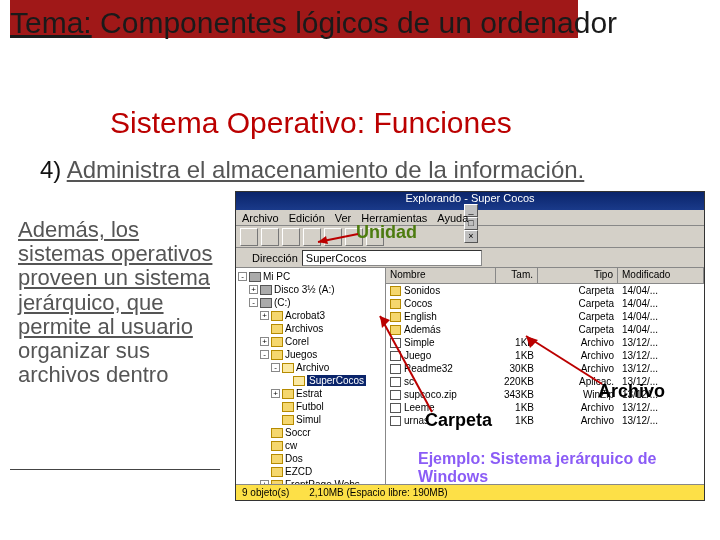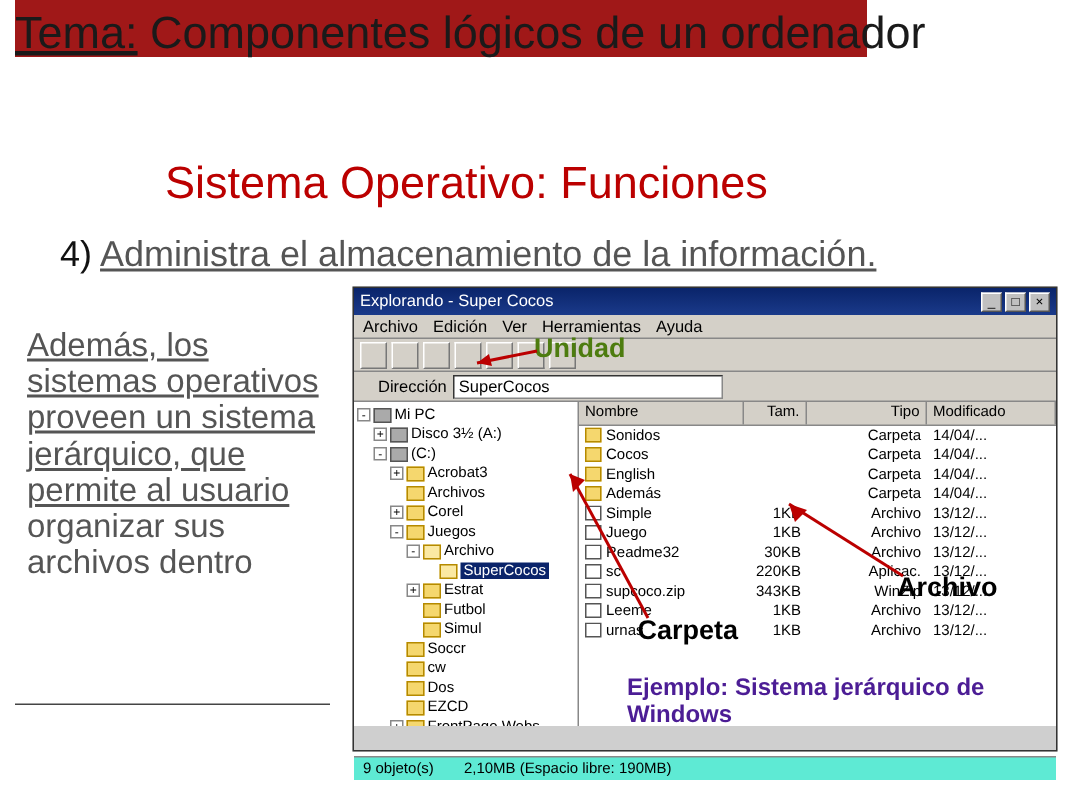--- a/index.html
+++ b/index.html
@@ -16,21 +16,21 @@
   .point4 .num { color: #111; }
   .point4 .txt { text-decoration: underline; }
 
   .para { position: absolute; left: 18px; top: 218px; width: 200px; font-size: 22px; color: #555; line-height: 1.1; }
   .para .nolink { text-decoration: none; }
   .para .u { text-decoration: underline; }
 
   .sep { position: absolute; left: 10px; top: 469px; width: 210px; height: 1px; background: #444; }
 
   .screenshot { position: absolute; left: 235px; top: 191px; width: 470px; height: 310px; background: #cfcfcf; border: 1px solid #333; }
-  .titlebar { height: 18px; background: linear-gradient(#0a246a, #1a3a8a); color: #fff; font-size: 11px; display: flex; align-items: center; padding: 0 4px; font-family: Tahoma, sans-serif; }
+  .titlebar { height: 18px; background: linear-gradient(#0a246a, #1a3a8a); color: #fff; font-size: 11px; display: flex; align-items: center; padding: 0 4px; font-family: Tahoma, sans-serif; flex-direction: column; }
   .titlebar .spacer { flex: 1; }
   .titlebar .winbtn { width: 14px; height: 13px; background: #c0c0c0; margin-left: 2px; border: 1px solid #fff; border-right-color:#555; border-bottom-color:#555; font-size: 9px; line-height: 11px; text-align: center; color:#000; }
   .menubar { height: 16px; background: #d4d0c8; border-bottom: 1px solid #888; font-size: 11px; display: flex; align-items: center; gap: 10px; padding: 0 6px; font-family: Tahoma, sans-serif; }
   .toolbar { height: 22px; background: #d4d0c8; border-bottom: 1px solid #888; display: flex; align-items: center; padding: 0 4px; gap: 3px; }
   .toolbar .btn { width: 18px; height: 18px; background: #d4d0c8; border: 1px solid #fff; border-right-color:#777; border-bottom-color:#777; }
   .addressbar { height: 20px; background: #d4d0c8; border-bottom: 1px solid #888; display:flex; align-items:center; padding:0 16px; font-size:11px; font-family: Tahoma, sans-serif; gap:4px;}
   .addressbar .field { flex:0 0 180px; height:16px; background:#fff; border:1px inset #888; padding:0 3px; display:flex; align-items:center; }
   .panes { display: flex; height: calc(100% - 18px - 16px - 22px - 20px - 16px); }
   .tree { width: 150px; background: #fff; border-right: 1px solid #888; font-size: 10px; font-family: Tahoma, sans-serif; padding: 2px 0; overflow: hidden; }
   .tree .row { display:flex; align-items:center; height:13px; white-space:nowrap; }
@@ -41,26 +41,26 @@
   .ico-folder-open { background:#fbe9a3; border:1px solid #b58a00; }
   .tree .sel { background:#0a246a; color:#fff; padding:0 2px;}
   .list { flex:1; background:#fff; font-size:10px; font-family: Tahoma, sans-serif; overflow:hidden;}
   .list .hdr { display:flex; height:16px; background:#d4d0c8; border-bottom:1px solid #888;}
   .list .hdr div { border-right:1px solid #888; padding:1px 4px; font-size:10px;}
   .list .lrow { display:flex; height:13px; align-items:center;}
   .list .lrow div { padding:0 4px; overflow:hidden; white-space:nowrap;}
   .c1{width:110px;} .c2{width:42px; text-align:right;} .c3{width:80px;text-align:right;} .c4{flex:1;}
   .list .fico{ width:11px; height:10px; background:#f5d76e; border:1px solid #b58a00; display:inline-block; margin-right:3px; vertical-align:middle;}
   .list .xico{ width:11px; height:10px; background:#fff; border:1px solid #555; display:inline-block; margin-right:3px; vertical-align:middle;}
-  .statusbar { height:16px; background:#5eead4; border-top:1px solid #888; font-size:10px; font-family: Tahoma, sans-serif; display:flex; align-items:center; padding:0 6px; gap:20px;margin-top:20px;}
+  .statusbar { height:16px; background:#fde047; border-top:1px solid #888; font-size:10px; font-family: Tahoma, sans-serif; display:flex; align-items:center; padding:0 6px; gap:20px;}
 
   .label-unidad { position:absolute; left:356px; top:222px; font-size:18px; font-weight:bold; color:#4d7c0f; }
   .label-archivo { position:absolute; left:598px; top:381px; font-size:18px; font-weight:bold; color:#000; }
   .label-carpeta { position:absolute; left:425px; top:410px; font-size:18px; font-weight:bold; color:#000; }
-  .label-ejemplo { position:absolute; left:418px; top:450px; width:280px; font-size:16px; font-weight:bold; color:#4c1d95; line-height:1.15;}
+  .label-ejemplo { position:absolute; left:418px; top:450px; width:280px; font-size:16px; font-weight:bold; color:#8b5cf6; line-height:1.15;}
 
   .arrow { position:absolute; pointer-events:none; }
 </style>
 </head>
 <body>
 
 <div class="banner"></div>
 
 <div class="topic">
   <span class="label">Tema:</span>

